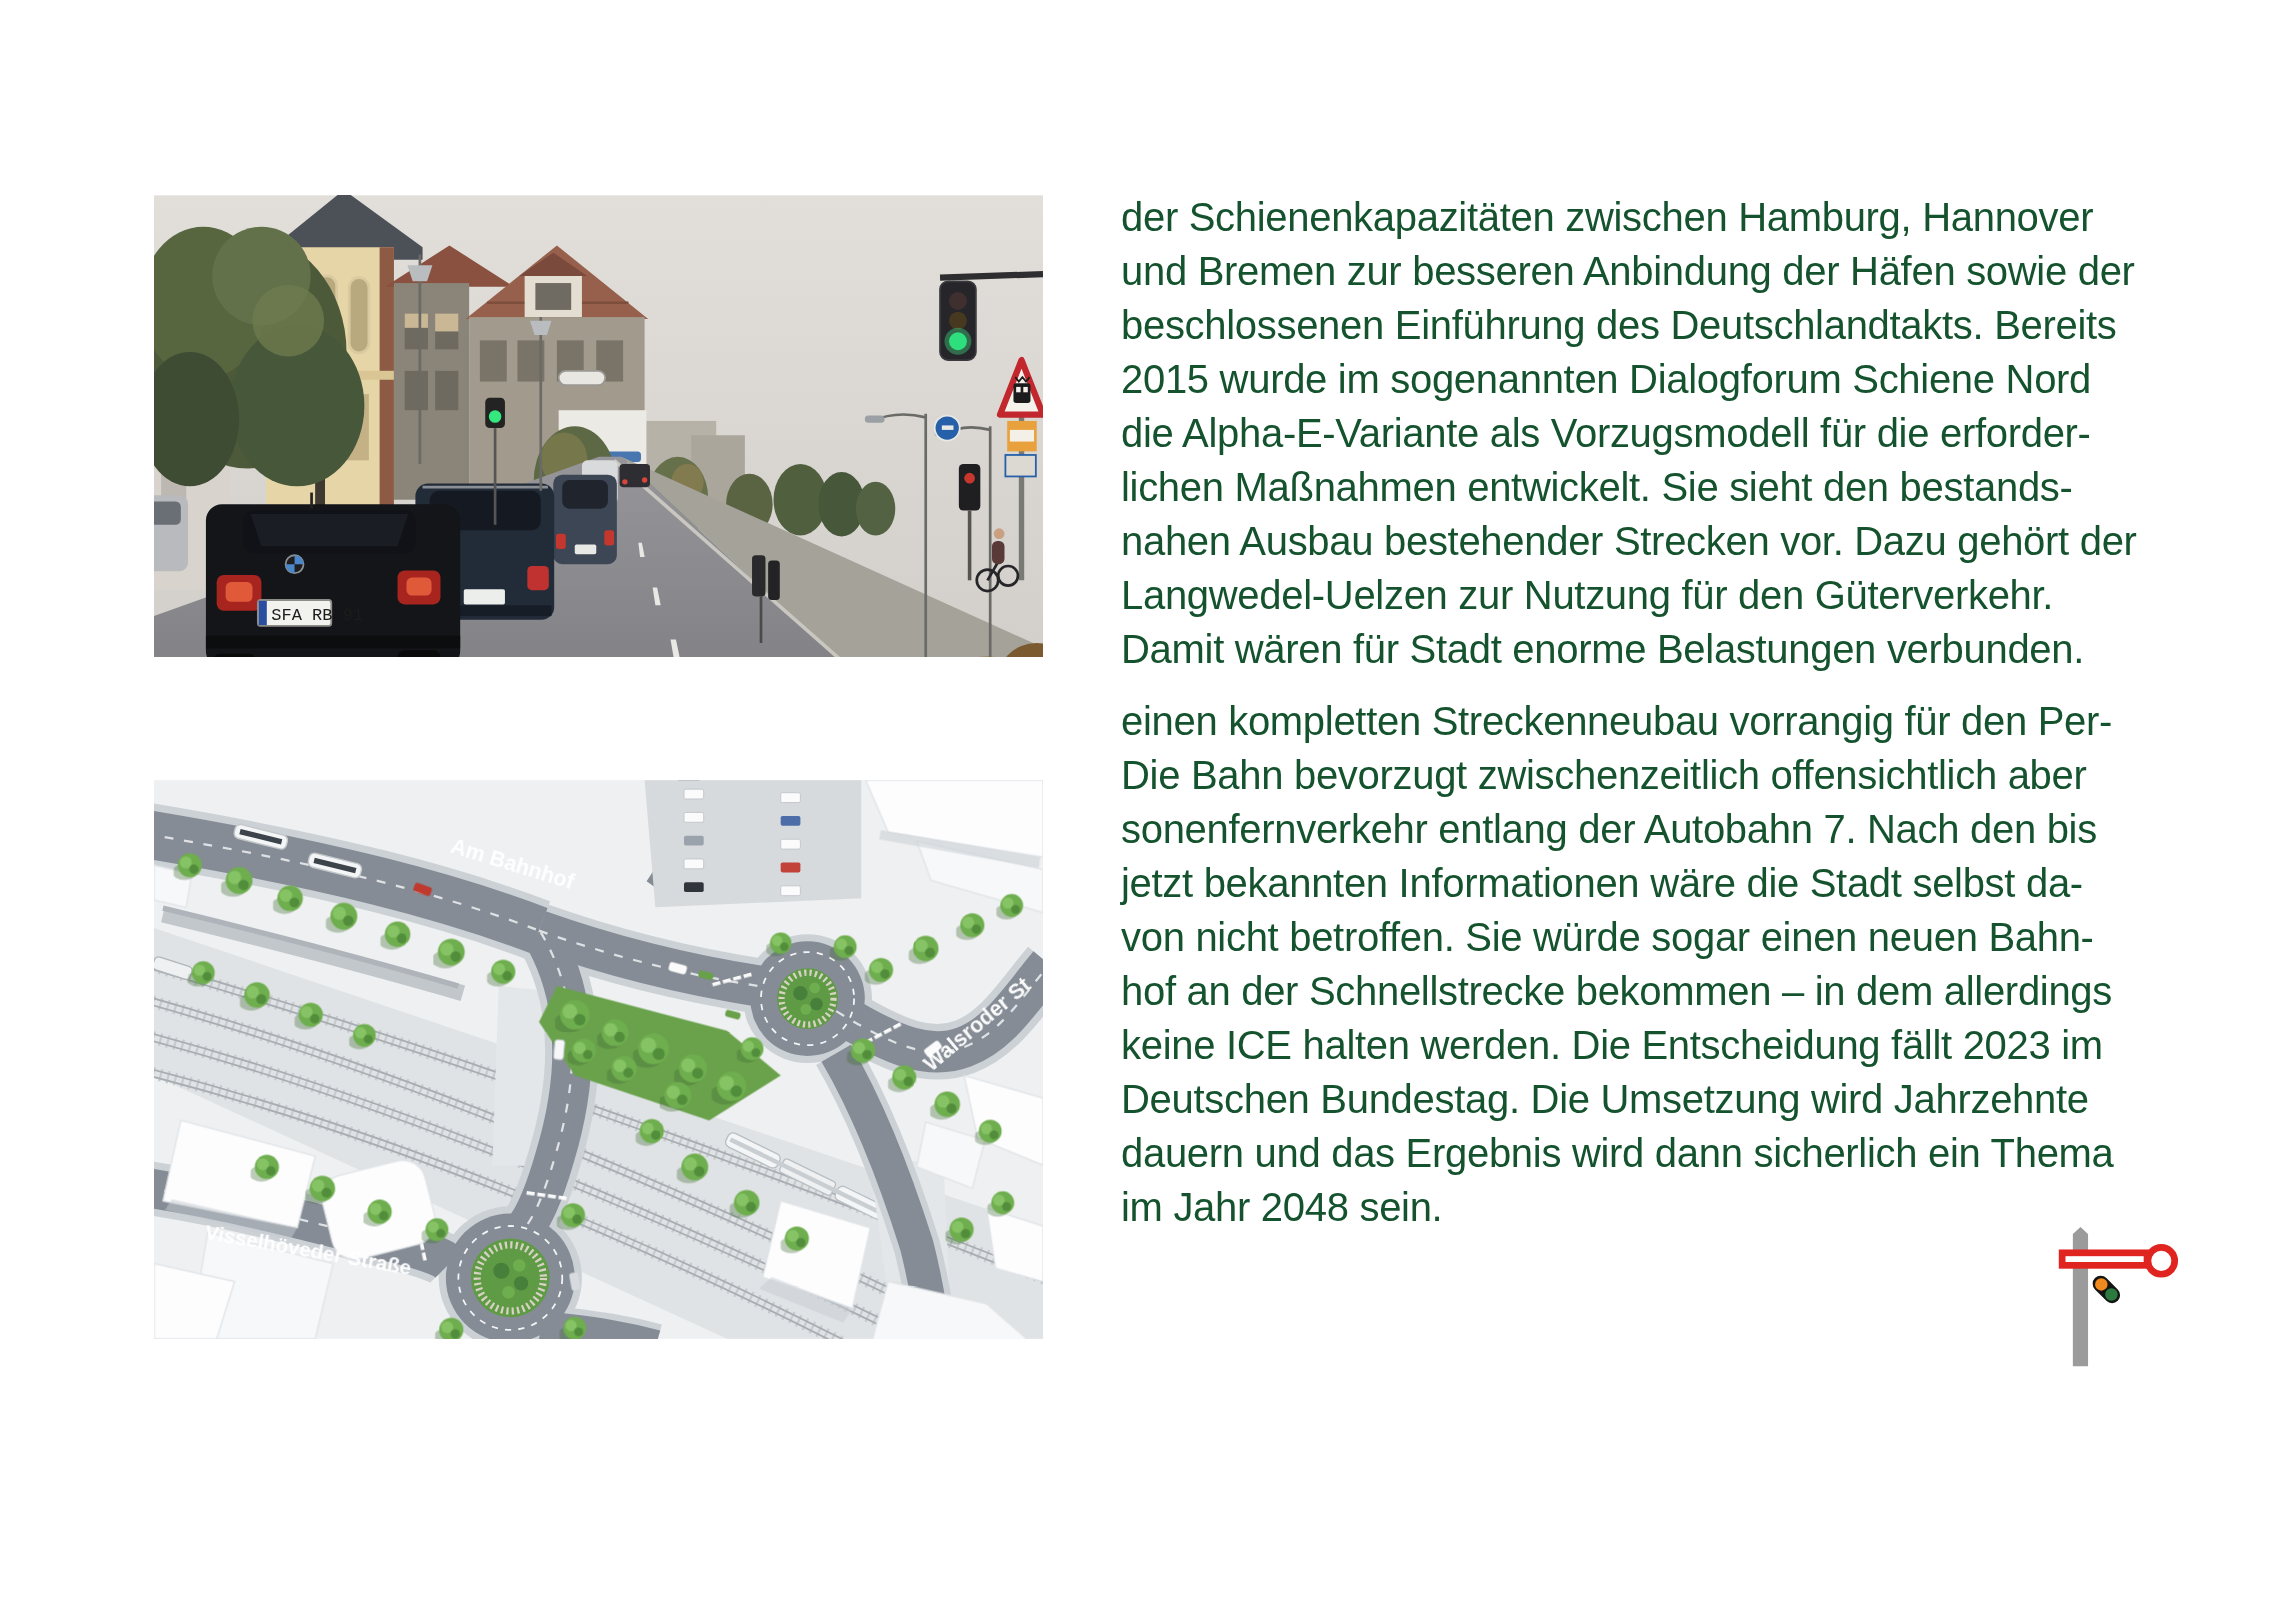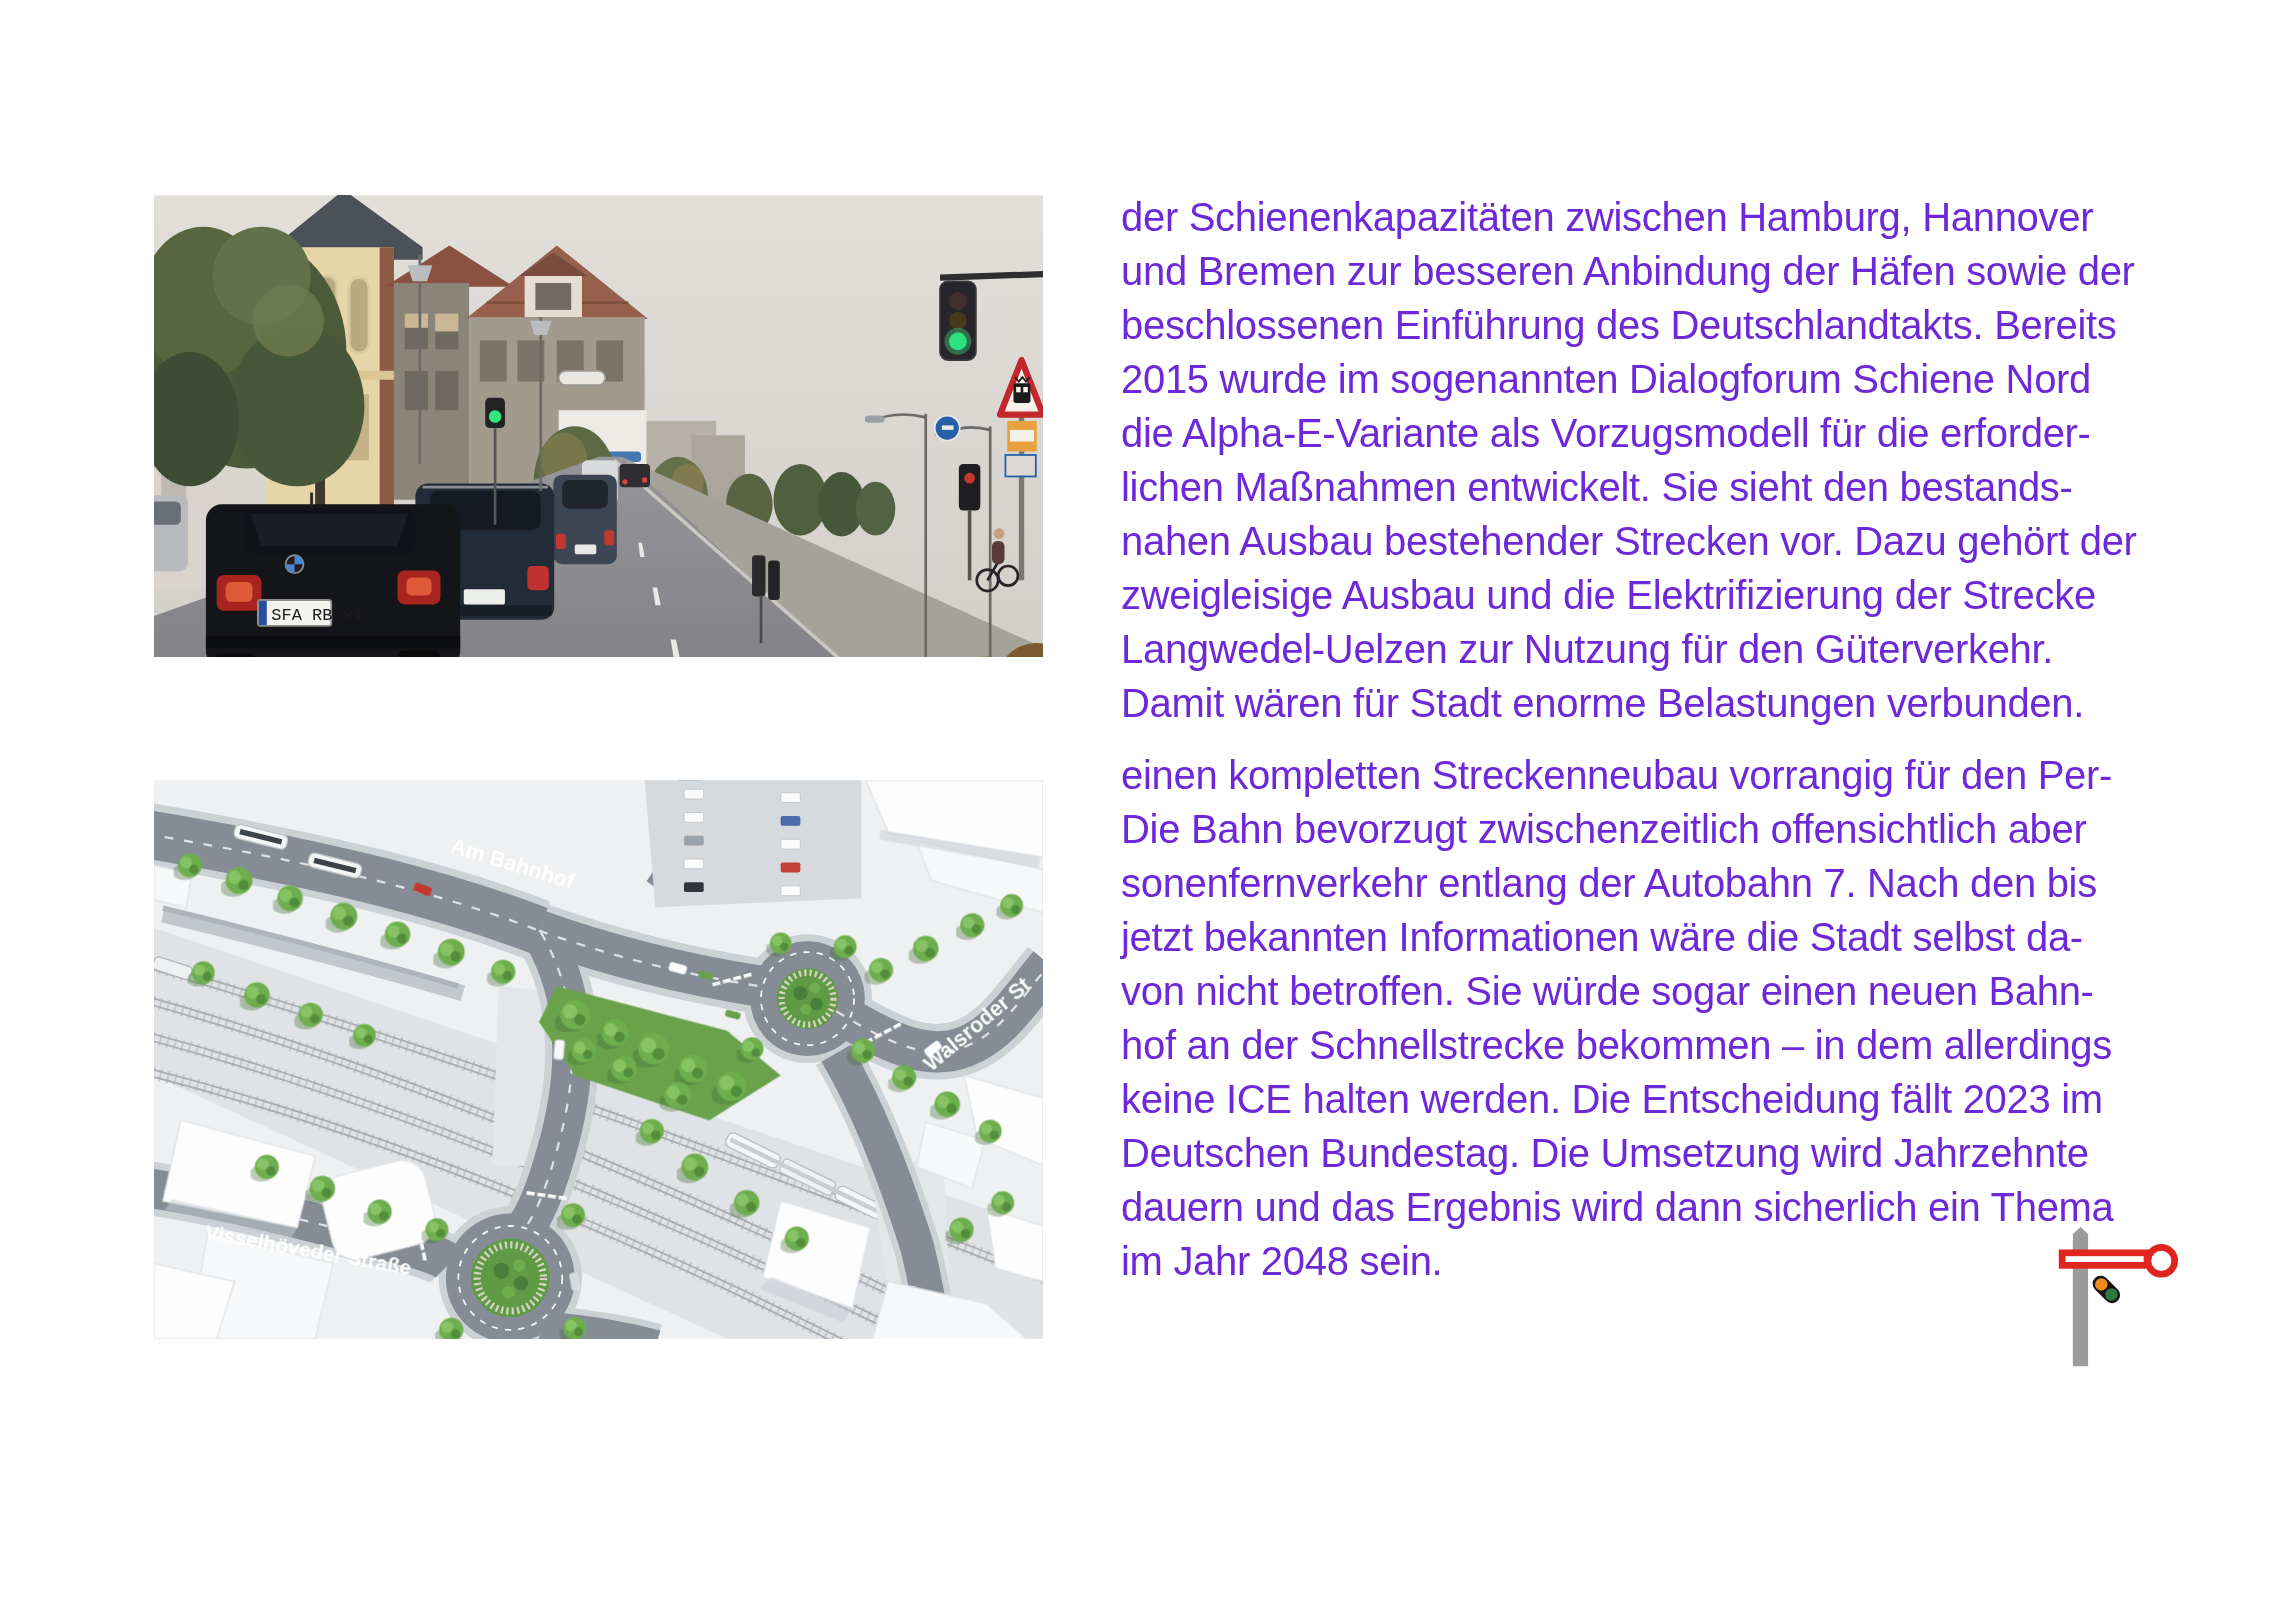--- a/index.html
+++ b/index.html
@@ -5,21 +5,21 @@
   html,body{margin:0;padding:0}
   body{
     width:2293px;height:1621px;position:relative;background:#ffffff;
     font-family:"Liberation Sans",sans-serif;overflow:hidden;
   }
   .photo{position:absolute;overflow:hidden}
   #photo-street{left:154px;top:195px;width:889px;height:462px}
   #photo-plan{left:154px;top:780px;width:889px;height:559px}
   .text-col{
     position:absolute;left:1121px;top:190px;width:1088px;
-    color:#6d28d9;font-size:40px;line-height:54px;letter-spacing:-0.3px;
+    color:#14532d;font-size:40px;line-height:54px;letter-spacing:-0.3px;
   }
   .text-col p{margin:0}
   .text-col .para2{margin-top:18px}
   .line{display:block;white-space:pre}
   #signal-icon{position:absolute;left:2055px;top:1225px;width:134px;height:145px}
   svg{display:block}
 </style>
 </head>
 <body>
 
@@ -469,21 +469,20 @@
 
 <div class="text-col">
   <p class="para">
     <span class="line">der Schienenkapazitäten zwischen Hamburg, Hannover</span>
     <span class="line">und Bremen zur besseren Anbindung der Häfen sowie der</span>
     <span class="line">beschlossenen Einführung des Deutschlandtakts. Bereits</span>
     <span class="line">2015 wurde im sogenannten Dialogforum Schiene Nord</span>
     <span class="line">die Alpha-E-Variante als Vorzugsmodell für die erforder-</span>
     <span class="line">lichen Maßnahmen entwickelt. Sie sieht den bestands-</span>
     <span class="line">nahen Ausbau bestehender Strecken vor. Dazu gehört der</span>
-    <span class="line">zweigleisige Ausbau und die Elektrifizierung der Strecke</span>
     <span class="line">Langwedel-Uelzen zur Nutzung für den Güterverkehr.</span>
     <span class="line">Damit wären für Stadt enorme Belastungen verbunden.</span>
   </p>
   <p class="para para2">
     <span class="line">einen kompletten Streckenneubau vorrangig für den Per-</span>
     <span class="line">Die Bahn bevorzugt zwischenzeitlich offensichtlich aber</span>
     <span class="line">sonenfernverkehr entlang der Autobahn 7. Nach den bis</span>
     <span class="line">jetzt bekannten Informationen wäre die Stadt selbst da-</span>
     <span class="line">von nicht betroffen. Sie würde sogar einen neuen Bahn-</span>
     <span class="line">hof an der Schnellstrecke bekommen – in dem allerdings</span>

